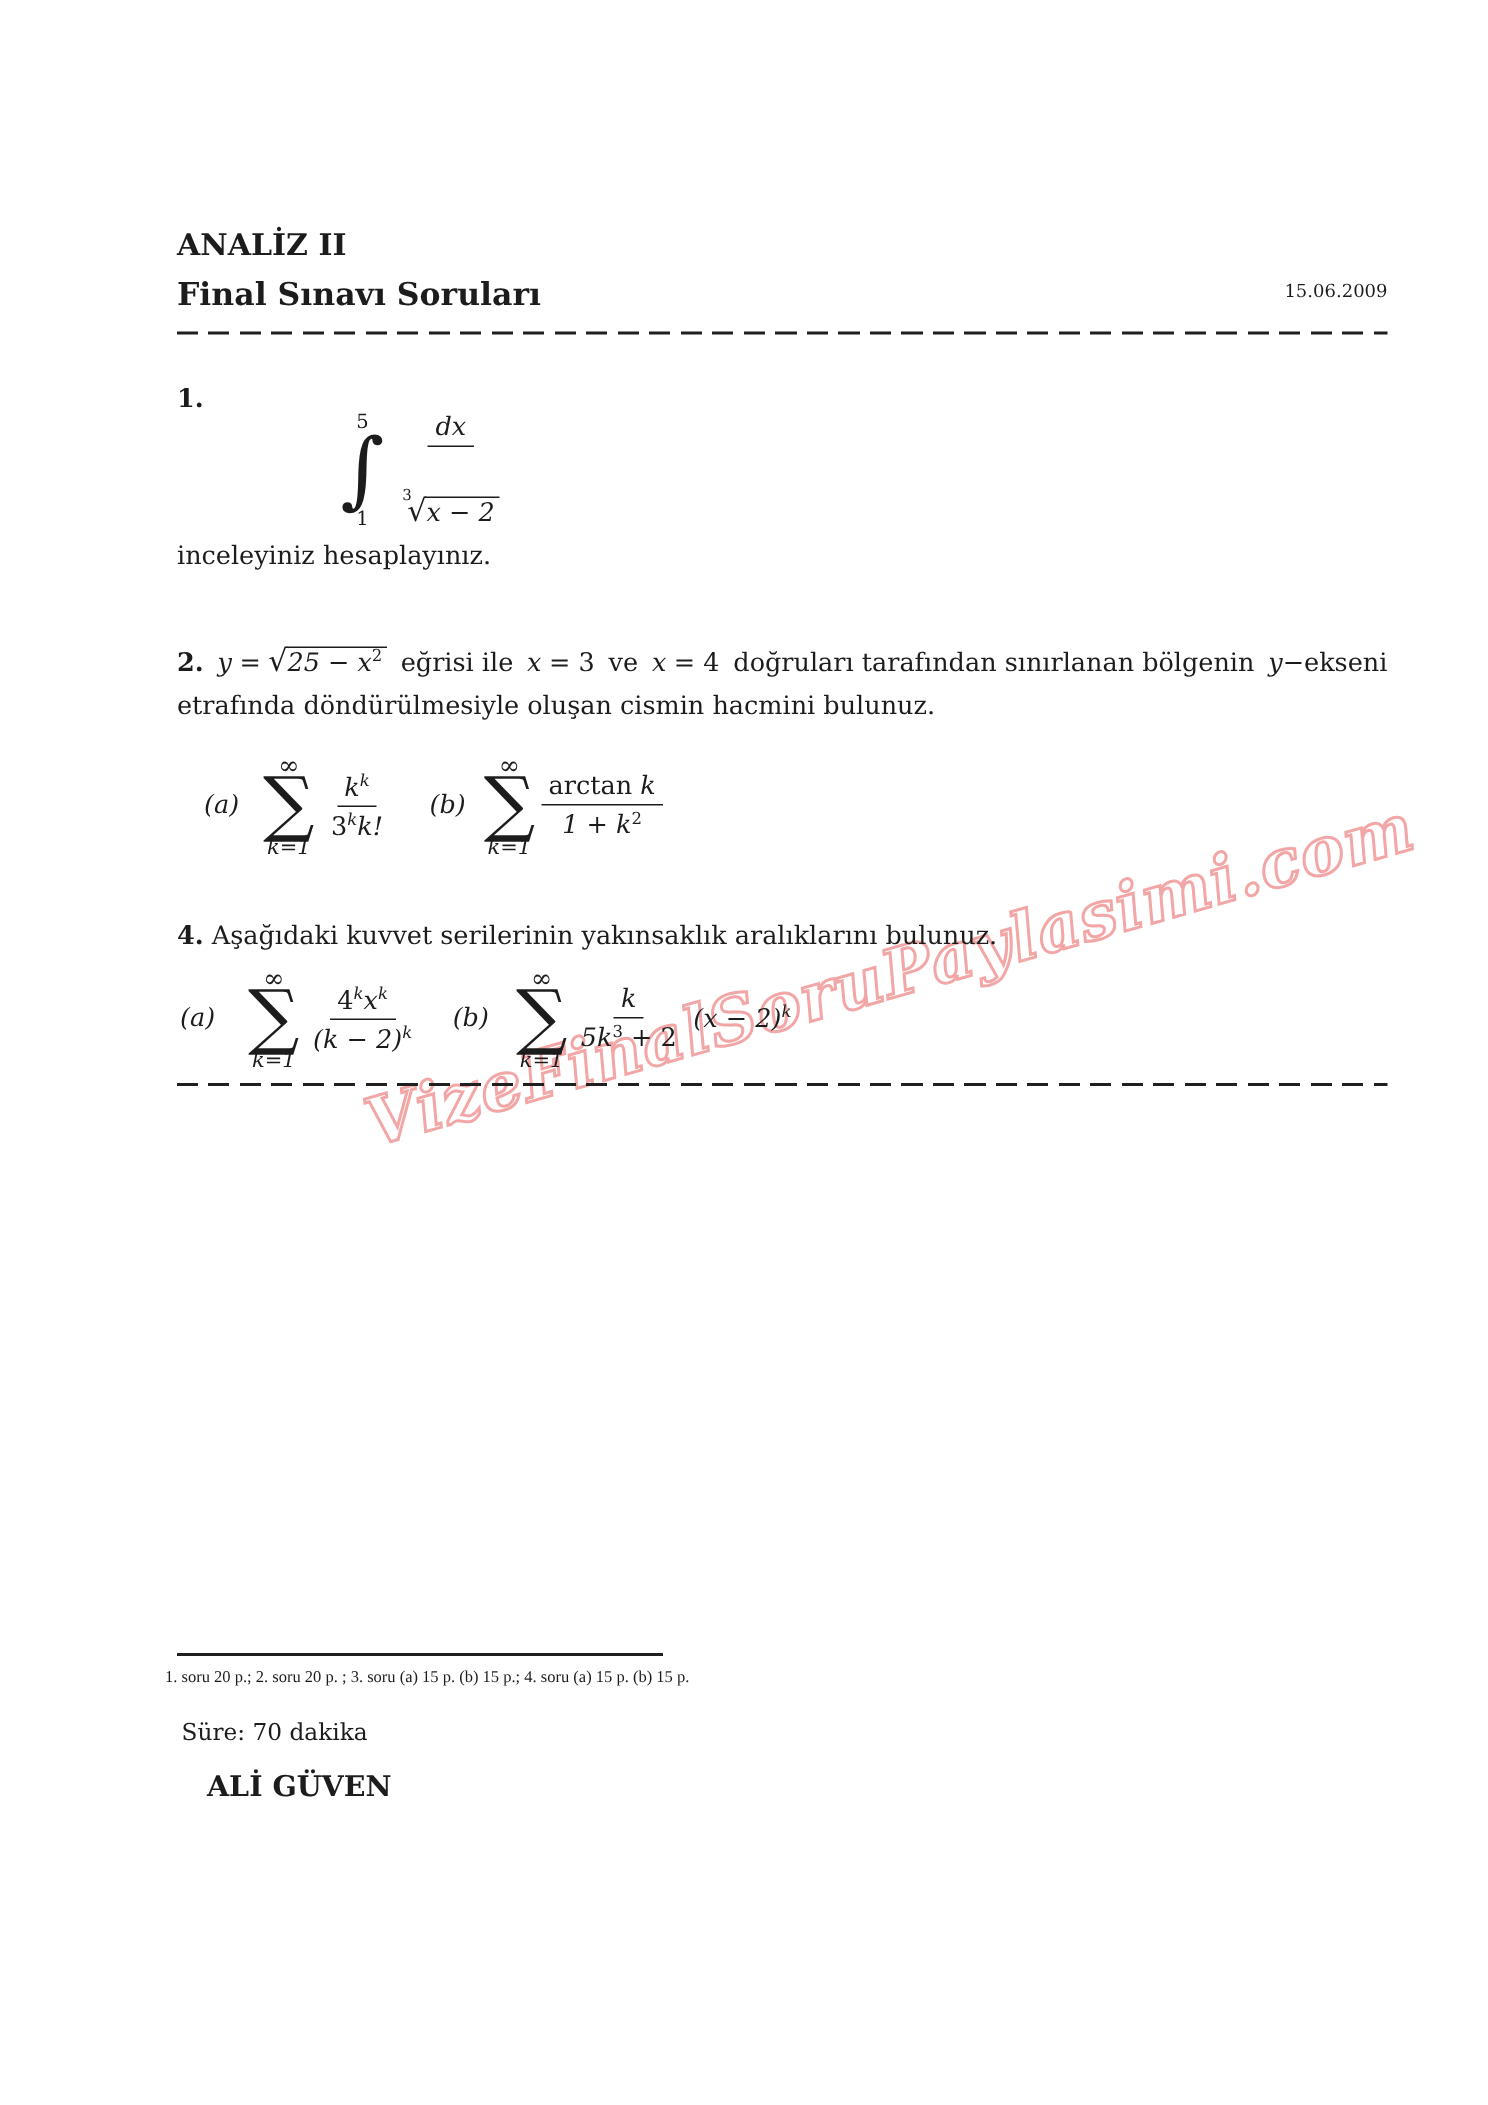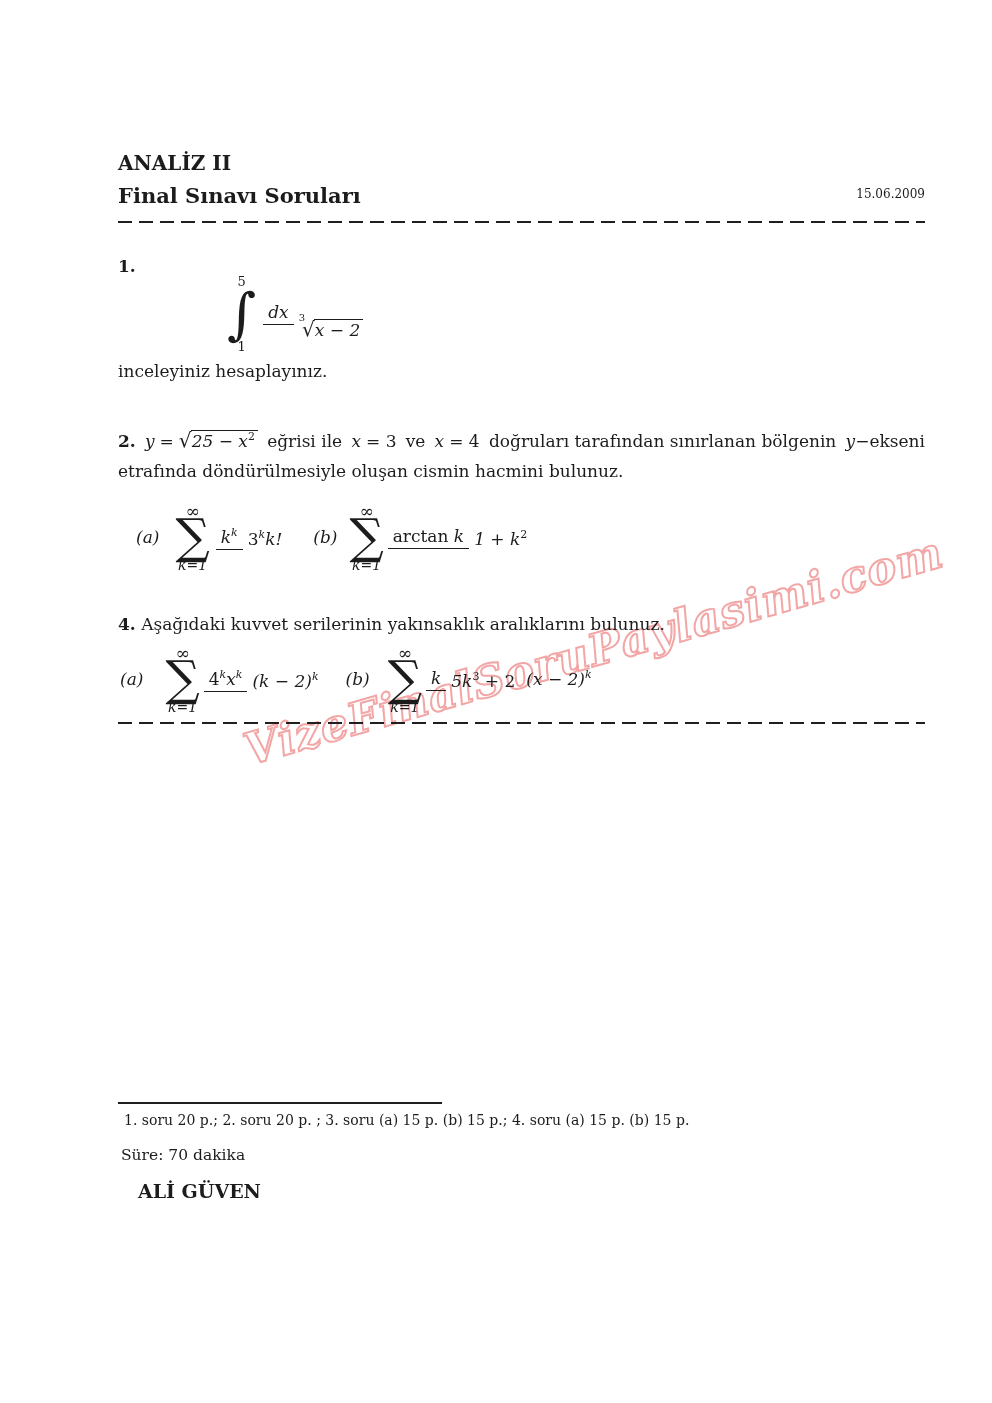--- a/index.html
+++ b/index.html
@@ -29,21 +29,21 @@
   .bigint .lim{font-size:13px;line-height:1;}
   .bigint .op{font-size:56px;line-height:.92;font-style:normal;}
 
   
   .bigsum{display:inline-flex;flex-direction:column;align-items:center;line-height:1;}
   .bigsum .inf{font-size:17px;line-height:1;margin-bottom:-3px;}
   .bigsum .op{font-size:48px;line-height:.8;}
   .bigsum .low{font-size:14px;line-height:1;margin-top:3px;}
 
   
-  .frac{display:inline-flex;flex-direction:row;align-items:center;vertical-align:middle;font-size:17px;}
+  .frac{display:inline-flex;flex-direction:column;align-items:center;vertical-align:middle;font-size:17px;}
   .frac .num{padding:0 5px 2px 5px;border-bottom:1.7px solid #1c1c1c;white-space:nowrap;text-align:center;}
   .frac .den{padding:2px 5px 0 5px;white-space:nowrap;text-align:center;}
   sup.e{font-size:11px;font-style:italic;}
   sup.eu{font-size:11px;}
 
   
   .root{white-space:nowrap;display:inline-block;margin-top:28px;}
   .root .ridx{font-size:10px;position:relative;top:-8px;margin-right:-3px;}
   .root .rsign{font-size:1.18em;margin-right:-1px;}
   .root .radtop{border-top:1.7px solid #1c1c1c;padding:0 3px 0 1px;}
@@ -172,17 +172,17 @@
     <span class="frac" style="margin-left:4px;">
       <span class="num mi">k</span>
       <span class="den"><span class="mi">5k</span><sup class="eu">3</sup>&nbsp;<span>+ 2</span></span>
     </span>
     <span class="body17" style="margin-left:6px;white-space:nowrap;"><span class="mi">(x − 2)</span><sup class="e">k</sup></span>
   </div>
 
   <div class="abs content dashrule" style="left:118px;top:722px;width:807px;"></div>
 
   <div class="abs content solidrule" style="left:118px;top:1102px;width:324px;"></div>
-  <div class="abs content" style="left:124px;top:1112px;font-size:14px;">1. soru 20 p.; 2. soru 20 p. ; 3. soru (a) 15 p. (b) 15 p.; 4. soru (a) 15 p. (b) 15 p.</div>
+  <div class="abs content" style="left:110px;top:1112px;font-size:11px;font-family:Liberation Serif, serif;">1. soru 20 p.; 2. soru 20 p. ; 3. soru (a) 15 p. (b) 15 p.; 4. soru (a) 15 p. (b) 15 p.</div>
   <div class="abs content" style="left:121px;top:1146px;font-size:15.5px;">Süre: 70 dakika</div>
   <div class="abs content b" style="left:138px;top:1180px;font-size:19px;">ALİ GÜVEN</div>
 
 </div>
 
 </body></html>

